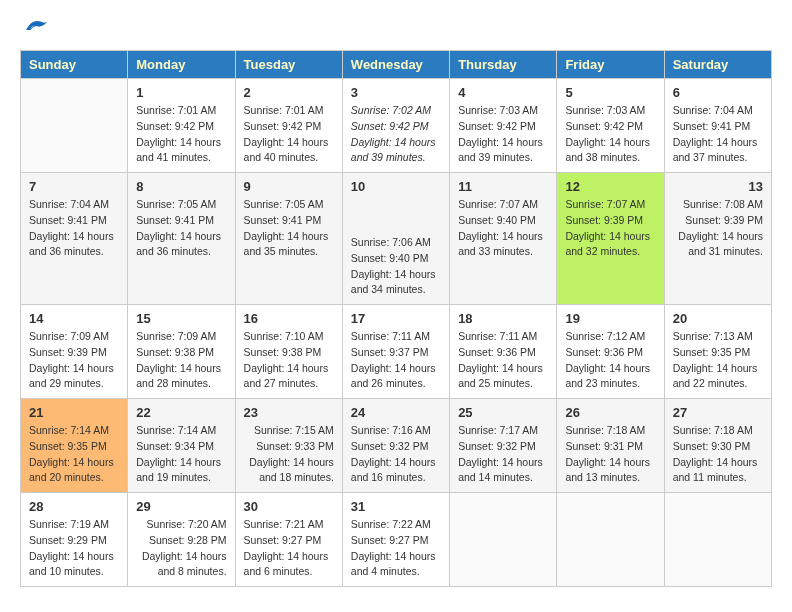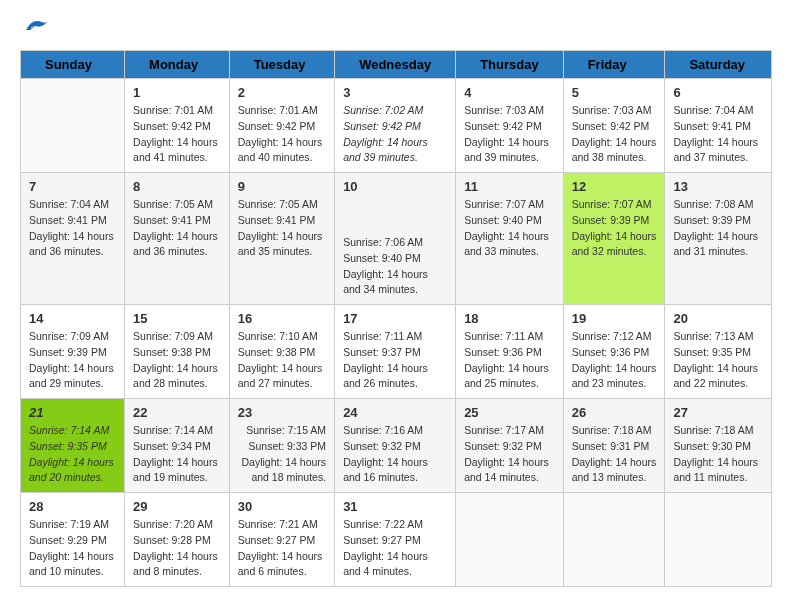--- a/index.html
+++ b/index.html
@@ -39,22 +39,22 @@
       font-size: 16px;
       color: #555;
     }
     .calendar {
       width: 100%;
       border-collapse: collapse;
       font-size: 11px;
     }
     .calendar th {
       background: #2a7bbf;
-      color: #000000;
-      padding: 6px 24px;
+      color: #fef9c3;
+      padding: 6px 8px;
       text-align: left;
       font-size: 13px;
       font-weight: bold;
       border: 1px solid #ccc;
     }
     .calendar td {
       border: 1px solid #ccc;
       padding: 6px 8px;
       vertical-align: top;
       min-height: 80px;
@@ -195,21 +195,21 @@
 Daylight: 14 hours
 and 33 minutes.</div>
         </td>
         <td style="background: #bef264;">
           <div class="day-number">12</div>
           <div class="day-info" style="white-space: pre-line;">Sunrise: 7:07 AM
 Sunset: 9:39 PM
 Daylight: 14 hours
 and 32 minutes.</div>
         </td>
-        <td style="background: rgb(245, 245, 245);">
+        <td style="background: rgb(245, 245, 245); text-align: right;">
           <div class="day-number">13</div>
           <div class="day-info" style="white-space: pre-line;">Sunrise: 7:08 AM
 Sunset: 9:39 PM
 Daylight: 14 hours
 and 31 minutes.</div>
         </td>
       </tr>
       <tr>
         <td>
           <div class="day-number">14</div>
@@ -255,21 +255,21 @@
         </td>
         <td>
           <div class="day-number">20</div>
           <div class="day-info" style="white-space: pre-line;">Sunrise: 7:13 AM
 Sunset: 9:35 PM
 Daylight: 14 hours
 and 22 minutes.</div>
         </td>
       </tr>
       <tr style="background: rgb(245, 245, 245);">
-        <td style="background: #84cc16; font-style: italic;">
+        <td style="background: #fdba74;">
           <div class="day-number">21</div>
           <div class="day-info" style="white-space: pre-line;">Sunrise: 7:14 AM
 Sunset: 9:35 PM
 Daylight: 14 hours
 and 20 minutes.</div>
         </td>
         <td style="background: rgb(245, 245, 245);">
           <div class="day-number">22</div>
           <div class="day-info" style="white-space: pre-line;">Sunrise: 7:14 AM
 Sunset: 9:34 PM
@@ -315,21 +315,21 @@
       <tr>
         <td>
           <div class="day-number">28</div>
           <div class="day-info" style="white-space: pre-line;">Sunrise: 7:19 AM
 Sunset: 9:29 PM
 Daylight: 14 hours
 and 10 minutes.</div>
         </td>
         <td>
           <div class="day-number">29</div>
-          <div class="day-info" style="white-space: pre-line;">Sunrise: 7:20 AM
+          <div class="day-info" style="white-space: pre-line; text-align: right;">Sunrise: 7:20 AM
 Sunset: 9:28 PM
 Daylight: 14 hours
 and 8 minutes.</div>
         </td>
         <td>
           <div class="day-number">30</div>
           <div class="day-info" style="white-space: pre-line;">Sunrise: 7:21 AM
 Sunset: 9:27 PM
 Daylight: 14 hours
 and 6 minutes.</div>

